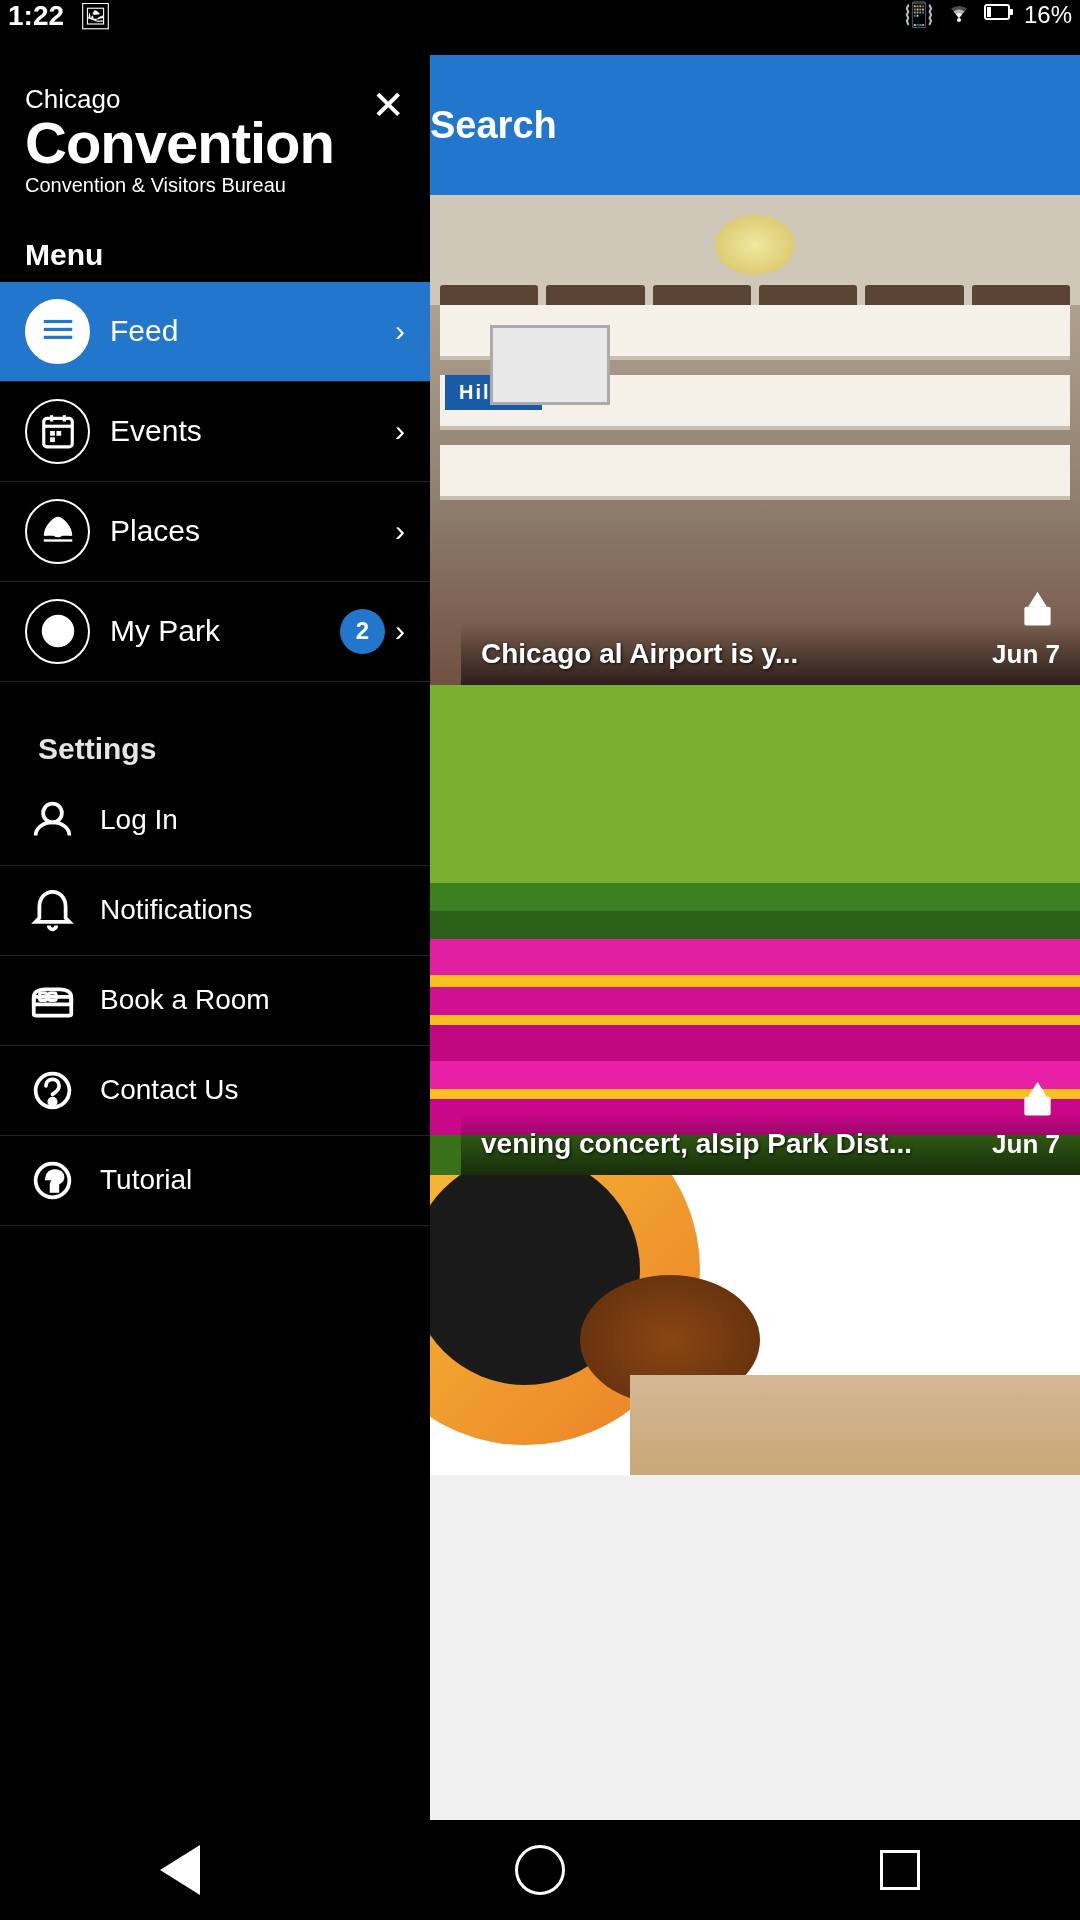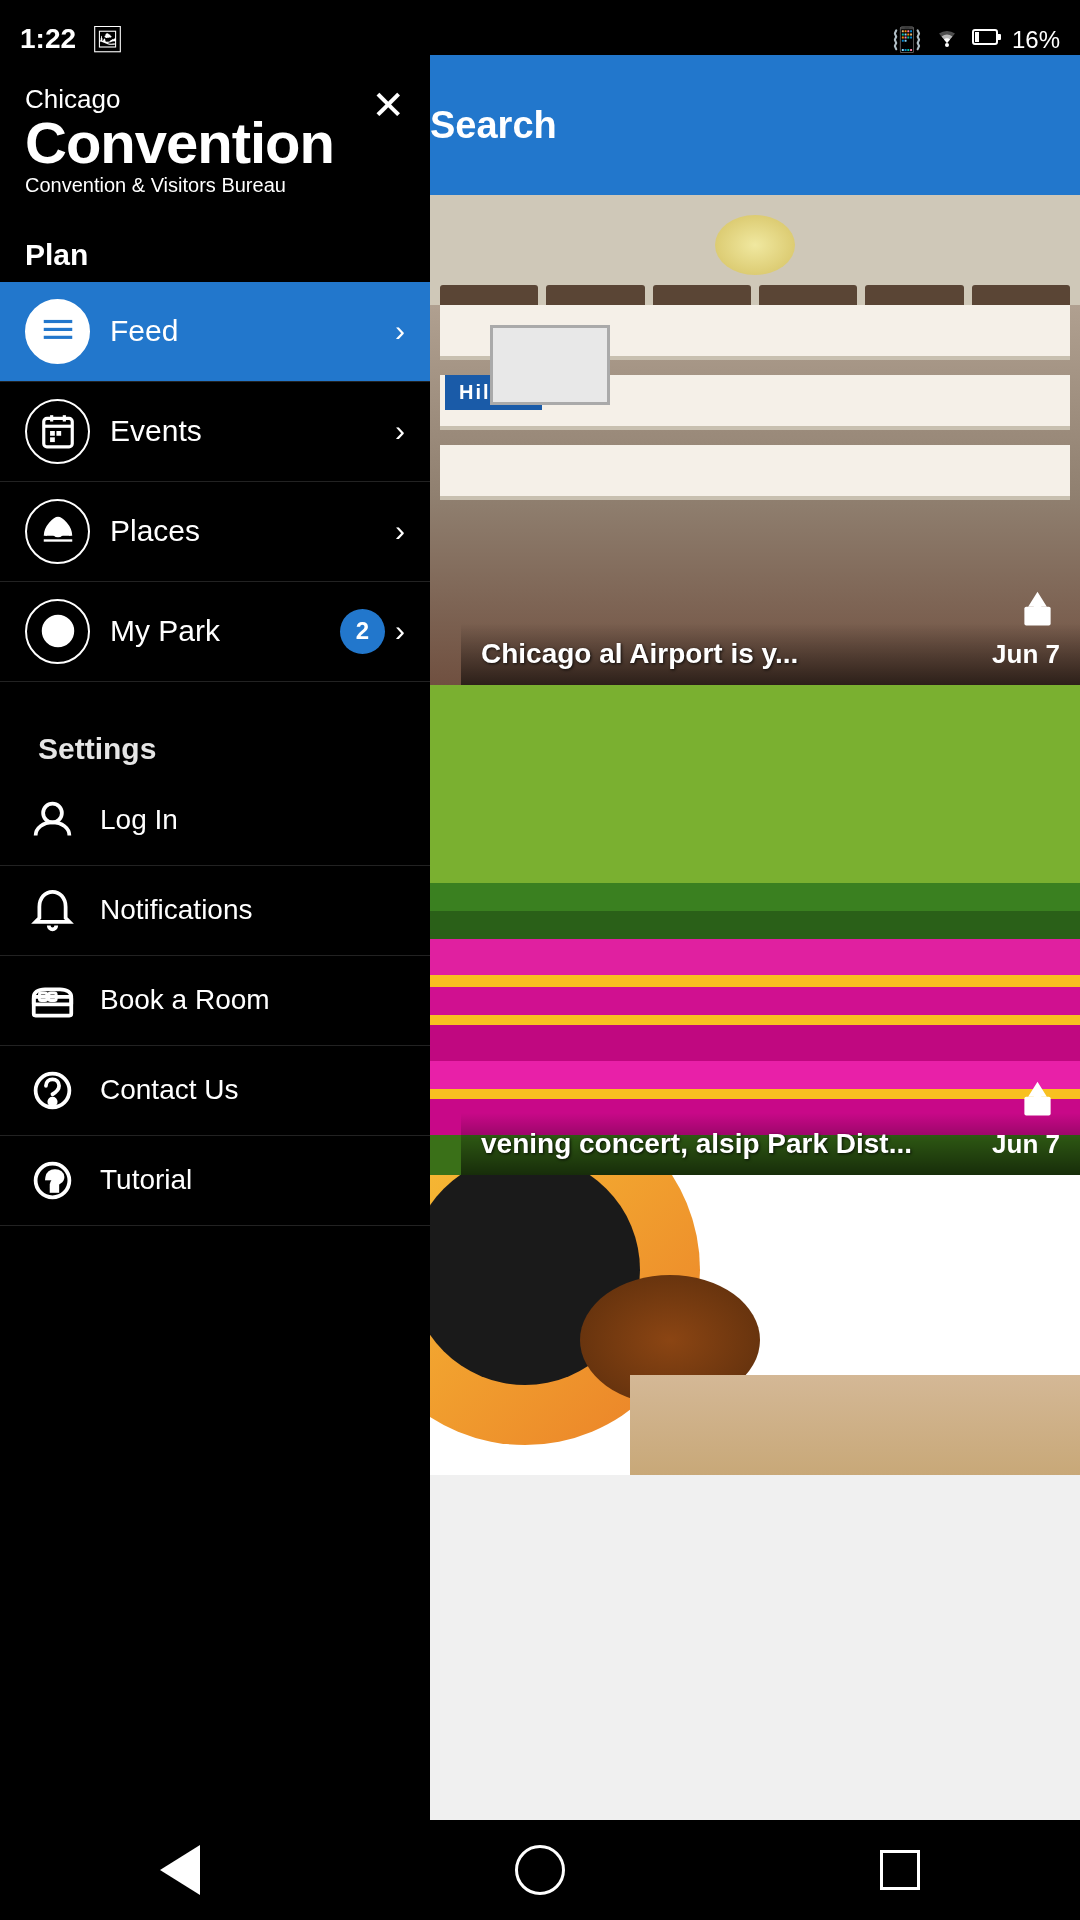--- a/index.html
+++ b/index.html
@@ -13,23 +13,23 @@
       position: relative;
     }
 
     
     .status-bar {
       position: absolute;
       top: 0; left: 0; right: 0;
       height: 55px;
       background: #000;
       display: flex;
-      align-items: flex-end;
+      align-items: flex-start;
       justify-content: space-between;
-      padding: 0 20px;
+      padding: 0 8px;
       z-index: 100;
     }
     .status-time {
       color: #fff;
       font-size: 28px;
       font-weight: bold;
     }
     .status-icons {
       display: flex;
       align-items: center;
@@ -352,21 +352,21 @@
 <div class="sidebar">
   <div class="sidebar-header">
     <div class="logo-area">
       <div class="logo-chicago">Chicago</div>
       <div class="logo-southland">Convention</div>
       <div class="logo-sub">Convention &amp; Visitors Bureau</div>
     </div>
     <div class="close-btn">✕</div>
   </div>
 
-  <div class="menu-label">Plan</div>
+  <div class="menu-label">Menu</div>
 
   <div class="menu-item active">
     <div class="menu-item-icon">
       <svg viewBox="0 0 24 24">
         <rect x="3" y="5" width="18" height="2"></rect>
         <rect x="3" y="10" width="18" height="2"></rect>
         <rect x="3" y="15" width="18" height="2"></rect>
       </svg>
     </div>
     <span class="menu-item-label">Feed</span>

